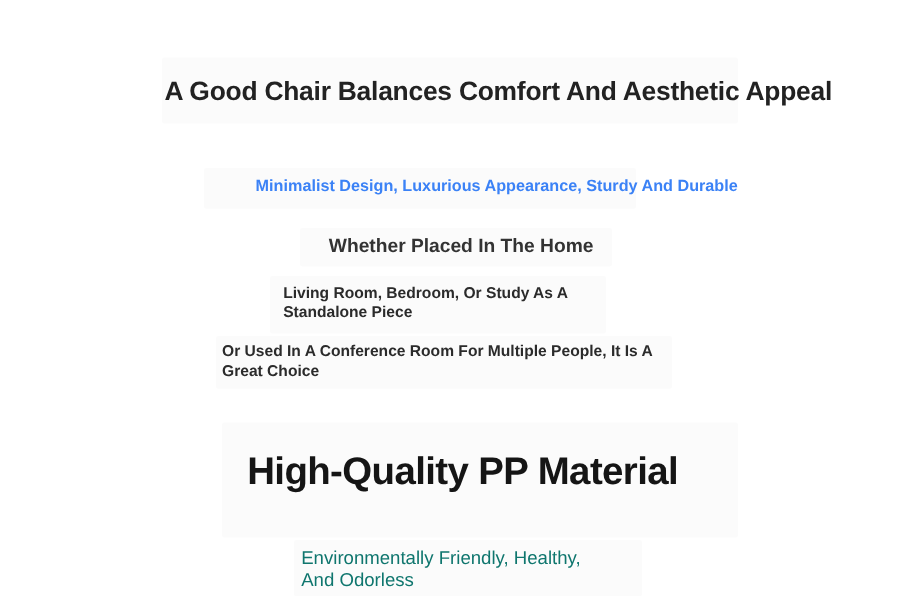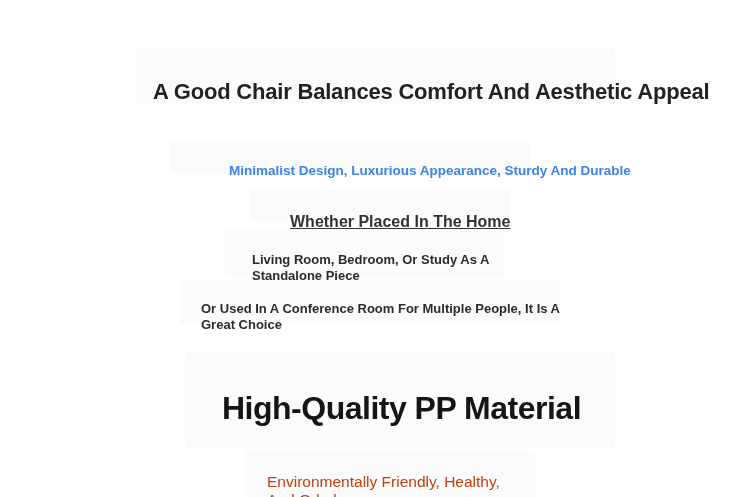--- a/index.html
+++ b/index.html
@@ -16,21 +16,21 @@
     font-family: "Liberation Sans", "DejaVu Sans", sans-serif;
   }
   .halo {
     position: absolute;
     background: #fbfbfb;
     border-radius: 2px;
   }
   .txt {
     position: absolute;
     white-space: pre-line;
-    margin: 16px;
+    margin: 0;
   }
   .hero-title {
     left: 137px;
     top: 62px;
     font-size: 22px;
     line-height: 28px;
     font-weight: 600;
     letter-spacing: -0.2px;
     color: #222222;
     white-space: nowrap;
@@ -45,21 +45,20 @@
     white-space: nowrap;
   }
   .section-heading {
     left: 274px;
     top: 195px;
     font-size: 16px;
     line-height: 22px;
     font-weight: 600;
     color: #333333;
     white-space: nowrap;
-    text-decoration: underline;
   }
   .placement-home {
     left: 236px;
     top: 236px;
     font-size: 13px;
     line-height: 16px;
     font-weight: 600;
     color: #2b2b2b;
   }
   .placement-conference {
@@ -79,21 +78,21 @@
     letter-spacing: -0.5px;
     color: #151515;
     white-space: nowrap;
   }
   .material-subtitle {
     left: 251px;
     top: 457px;
     font-size: 15.5px;
     line-height: 17.5px;
     font-weight: 500;
-    color: #c2410c;
+    color: #0f766e;
   }
 </style>
 </head>
 <body>
 
 <div id="screen">
 
   <div class="halo" style="left:135px; top:48px;  width:480px; height:55px;"></div>
   <div class="halo" style="left:170px; top:140px; width:360px; height:34px;"></div>
   <div class="halo" style="left:250px; top:190px; width:260px; height:32px;"></div>

